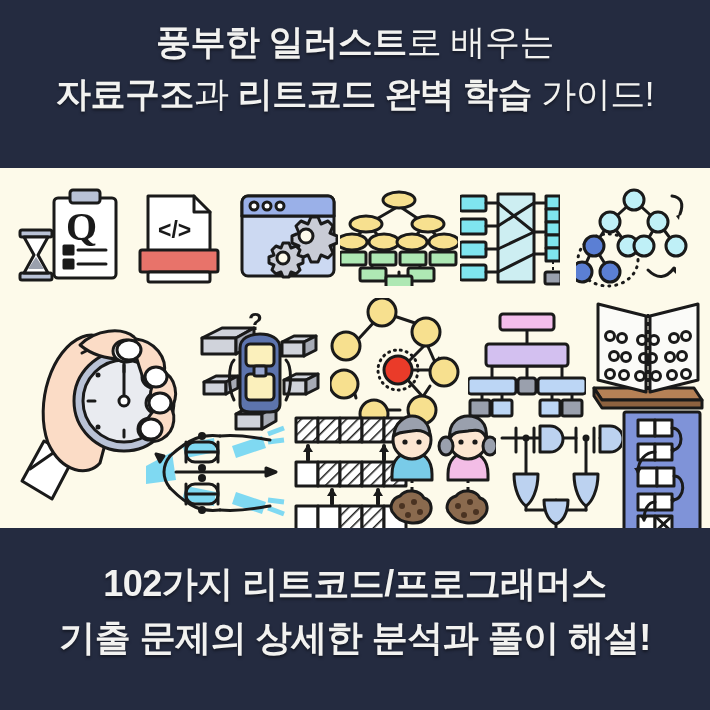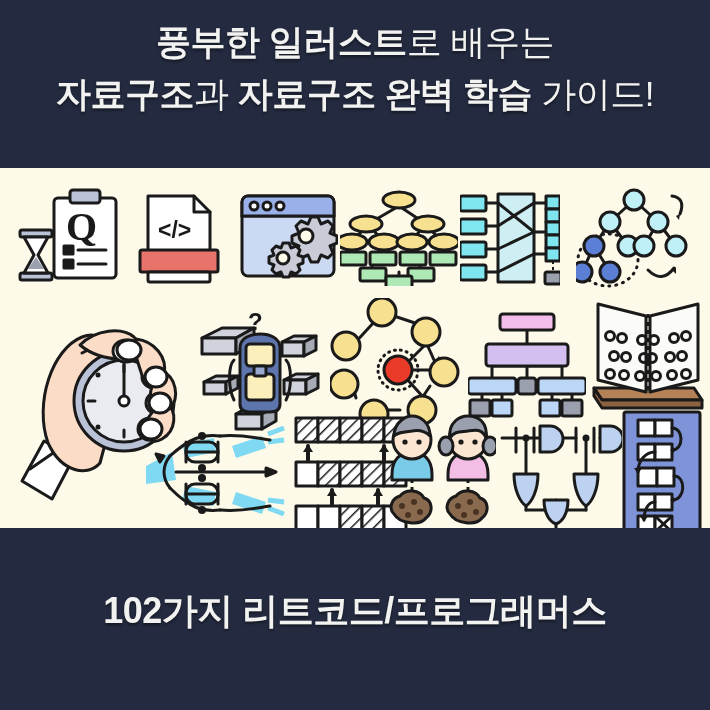--- a/index.html
+++ b/index.html
@@ -40,21 +40,21 @@
 </head>
 <body>
 
 <div class="page">
 
   <div class="banner" id="top-banner">
     <div class="bline">
       <span class="b">풍부한 일러스트</span><span class="n">로 배우는</span>
     </div>
     <div class="bline">
-      <span class="b">자료구조</span><span class="n">과 </span><span class="b">자료구조 완벽 학습</span><span class="n"> 가이드!</span>
+      <span class="b">자료구조</span><span class="n">과 </span><span class="b">리트코드 완벽 학습</span><span class="n"> 가이드!</span>
     </div>
   </div>
 
   <div id="illustration">
 
     <svg class="ic" style="left:18px;top:16px;" width="110" height="105" viewBox="0 0 110 105">
 
       <rect x="36" y="14" width="62" height="80" rx="4" class="inkf" fill="#ffffff"></rect>
       <rect x="52" y="6" width="30" height="13" rx="3" class="inkf" fill="#b9c2d6"></rect>
       <text x="48" y="56" font-family="Liberation Serif, serif" font-size="40" font-weight="bold" fill="#1a1a1a">Q</text>
@@ -546,15 +546,18 @@
       <g class="ink" stroke-width="2.5">
         <line x1="34" y1="107" x2="49" y2="121"></line>
           <line x1="49" y1="107" x2="34" y2="121"></line>
       </g>
     </svg>
 
   </div>
 
   <div class="banner" id="bottom-banner">
     <div class="bline b">102가지 리트코드/프로그래머스</div>
+    <div class="bline b">
+      <span>기출 문제의 </span><span>상세한 분석</span><span>과 </span><span>풀이 해설!</span>
+    </div>
   </div>
 
 </div>
 
 </body></html>

